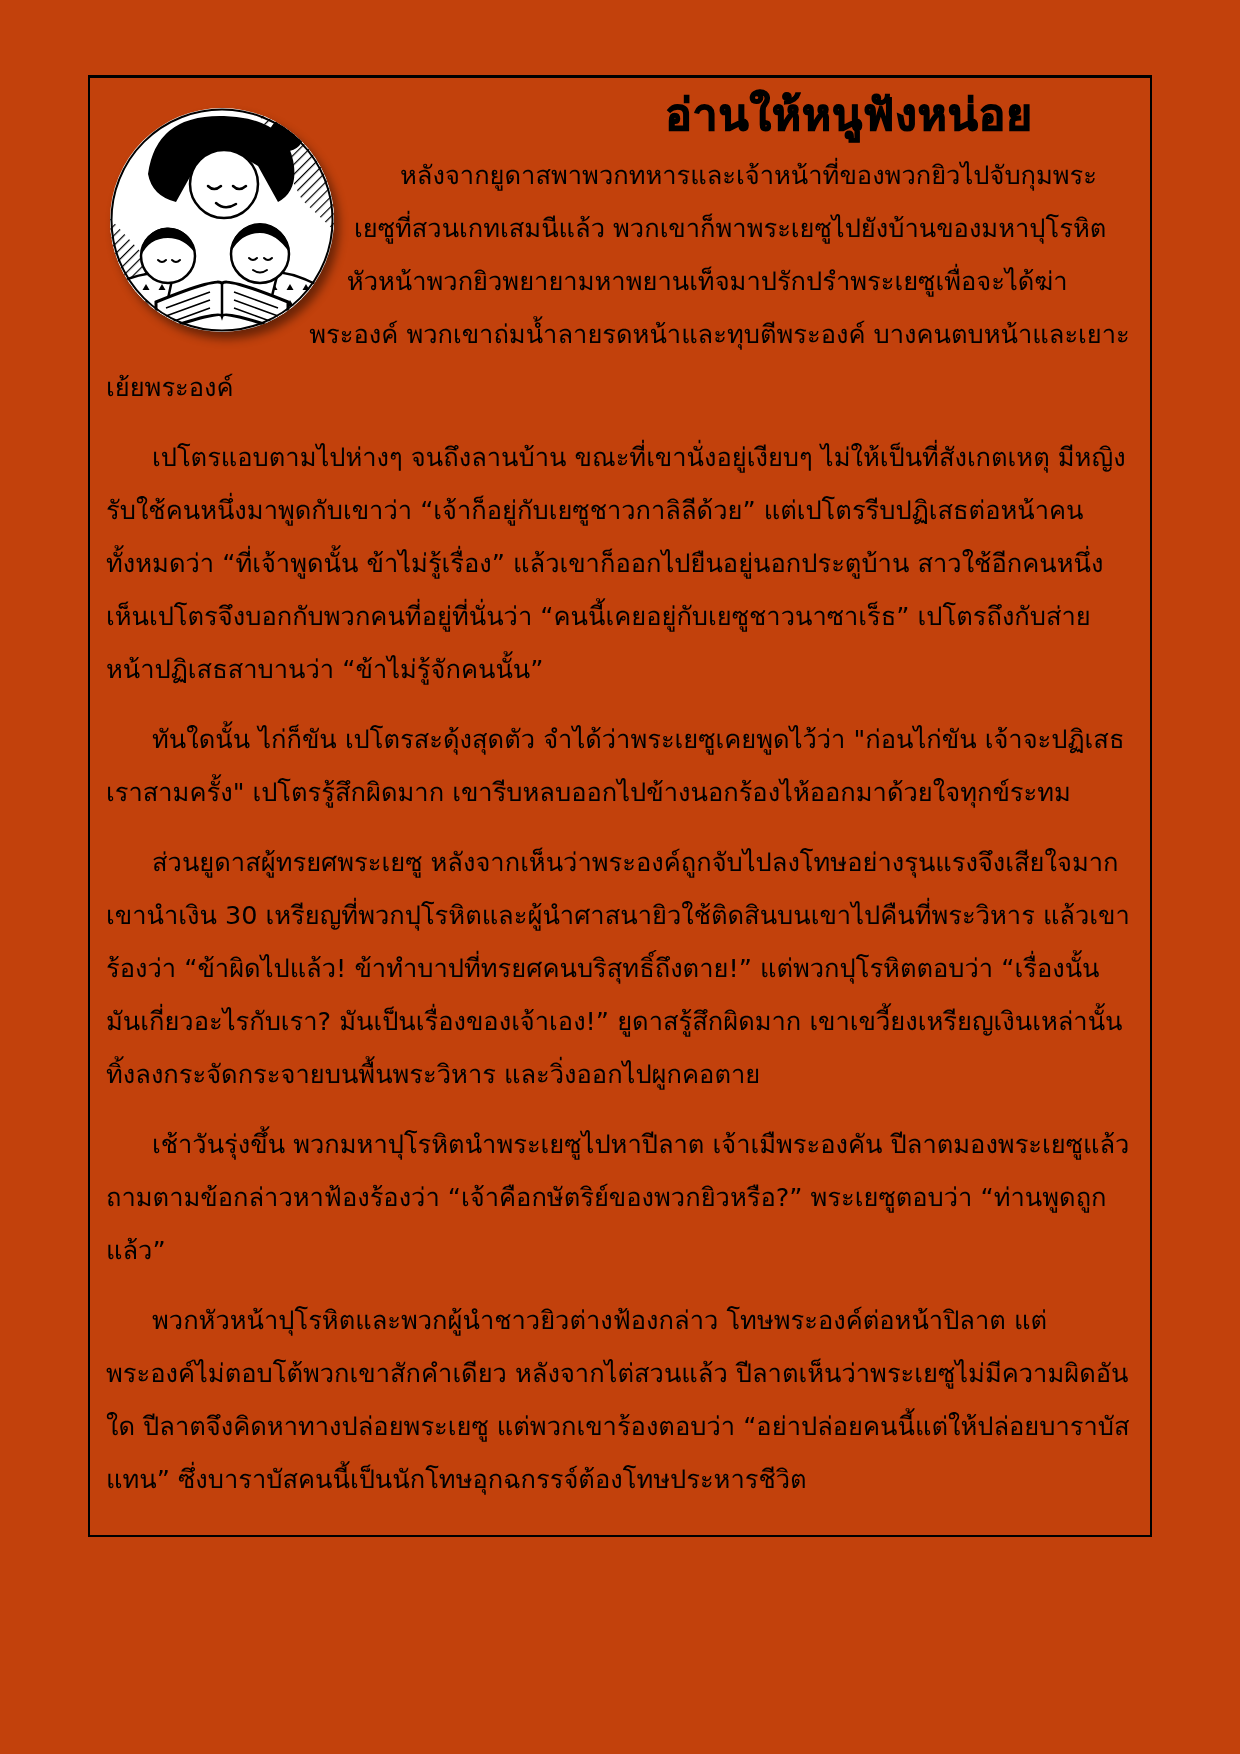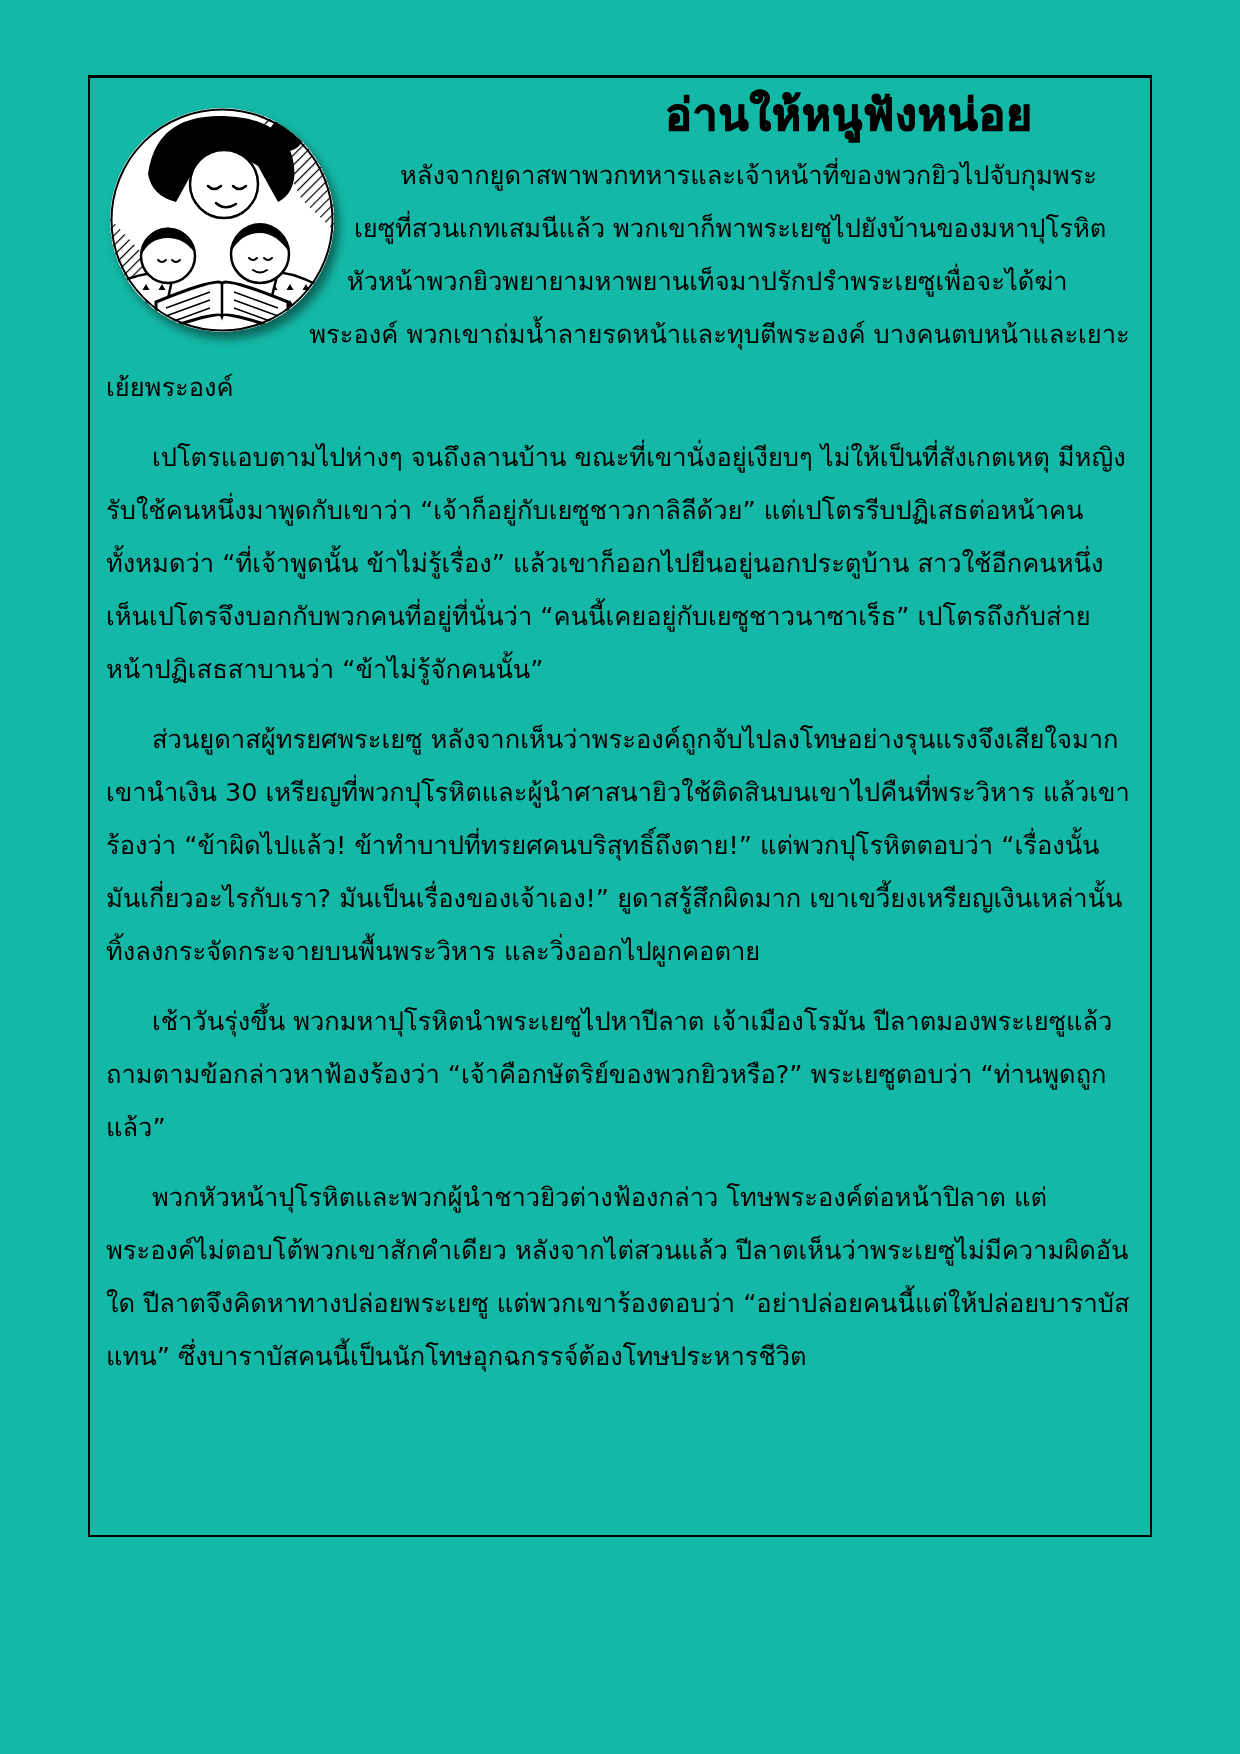--- a/index.html
+++ b/index.html
@@ -1,20 +1,20 @@
 <!DOCTYPE html>
 <html lang="th"><head>
 <meta charset="utf-8">
 <style>
   html, body { margin: 0; padding: 0; background: #e8e8e8; }
   .page {
     position: relative;
     width: 1240px;
     height: 1754px;
-    background: #14b8a6;
+    background: #c2410c;
     margin: 0 auto;
     font-family: "DejaVu Sans", "Liberation Sans", sans-serif;
     color: #000;
   }
   .frame {
     position: absolute;
     left: 88px;
     top: 75px;
     width: 1064px;
     height: 1462px;
@@ -106,20 +106,21 @@
         </g>
         <circle cx="116" cy="116" r="110.5" fill="none" stroke="#000" stroke-width="2"></circle>
       </svg>
     </div>
 
     <h1 class="title">อ่านให้หนูฟังหน่อย</h1>
 
     <div class="story">
       <p>หลังจากยูดาสพาพวกทหารและเจ้าหน้าที่ของพวกยิวไปจับกุมพระเยซูที่สวนเกทเสมนีแล้ว พวกเขาก็พาพระเยซูไปยังบ้านของมหาปุโรหิต หัวหน้าพวกยิวพยายามหาพยานเท็จมาปรักปรำพระเยซูเพื่อจะได้ฆ่าพระองค์ พวกเขาถ่มน้ำลายรดหน้าและทุบตีพระองค์ บางคนตบหน้าและเยาะเย้ยพระองค์</p>
       <p>เปโตรแอบตามไปห่างๆ จนถึงลานบ้าน ขณะที่เขานั่งอยู่เงียบๆ ไม่ให้เป็นที่สังเกตเหตุ มีหญิงรับใช้คนหนึ่งมาพูดกับเขาว่า “เจ้าก็อยู่กับเยซูชาวกาลิลีด้วย” แต่เปโตรรีบปฏิเสธต่อหน้าคนทั้งหมดว่า “ที่เจ้าพูดนั้น ข้าไม่รู้เรื่อง” แล้วเขาก็ออกไปยืนอยู่นอกประตูบ้าน สาวใช้อีกคนหนึ่งเห็นเปโตรจึงบอกกับพวกคนที่อยู่ที่นั่นว่า “คนนี้เคยอยู่กับเยซูชาวนาซาเร็ธ” เปโตรถึงกับส่ายหน้าปฏิเสธสาบานว่า “ข้าไม่รู้จักคนนั้น”</p>
+      <p>ทันใดนั้น ไก่ก็ขัน เปโตรสะดุ้งสุดตัว จำได้ว่าพระเยซูเคยพูดไว้ว่า "ก่อนไก่ขัน เจ้าจะปฏิเสธเราสามครั้ง" เปโตรรู้สึกผิดมาก เขารีบหลบออกไปข้างนอกร้องไห้ออกมาด้วยใจทุกข์ระทม</p>
       <p>ส่วนยูดาสผู้ทรยศพระเยซู หลังจากเห็นว่าพระองค์ถูกจับไปลงโทษอย่างรุนแรงจึงเสียใจมาก เขานำเงิน 30 เหรียญที่พวกปุโรหิตและผู้นำศาสนายิวใช้ติดสินบนเขาไปคืนที่พระวิหาร แล้วเขาร้องว่า “ข้าผิดไปแล้ว! ข้าทำบาปที่ทรยศคนบริสุทธิ์ถึงตาย!” แต่พวกปุโรหิตตอบว่า “เรื่องนั้นมันเกี่ยวอะไรกับเรา? มันเป็นเรื่องของเจ้าเอง!” ยูดาสรู้สึกผิดมาก เขาเขวี้ยงเหรียญเงินเหล่านั้นทิ้งลงกระจัดกระจายบนพื้นพระวิหาร และวิ่งออกไปผูกคอตาย</p>
-      <p>เช้าวันรุ่งขึ้น พวกมหาปุโรหิตนำพระเยซูไปหาปีลาต เจ้าเมืองโรมัน ปีลาตมองพระเยซูแล้วถามตามข้อกล่าวหาฟ้องร้องว่า “เจ้าคือกษัตริย์ของพวกยิวหรือ?” พระเยซูตอบว่า “ท่านพูดถูกแล้ว”</p>
+      <p>เช้าวันรุ่งขึ้น พวกมหาปุโรหิตนำพระเยซูไปหาปีลาต เจ้าเมืพระองคัน ปีลาตมองพระเยซูแล้วถามตามข้อกล่าวหาฟ้องร้องว่า “เจ้าคือกษัตริย์ของพวกยิวหรือ?” พระเยซูตอบว่า “ท่านพูดถูกแล้ว”</p>
       <p>พวกหัวหน้าปุโรหิตและพวกผู้นำชาวยิวต่างฟ้องกล่าว โทษพระองค์ต่อหน้าปิลาต แต่พระองค์ไม่ตอบโต้พวกเขาสักคำเดียว หลังจากไต่สวนแล้ว ปีลาตเห็นว่าพระเยซูไม่มีความผิดอันใด ปีลาตจึงคิดหาทางปล่อยพระเยซู แต่พวกเขาร้องตอบว่า “อย่าปล่อยคนนี้แต่ให้ปล่อยบาราบัสแทน” ซึ่งบาราบัสคนนี้เป็นนักโทษอุกฉกรรจ์ต้องโทษประหารชีวิต</p>
 
     </div>
 
   </div>
 </div>
 
 </body></html>

